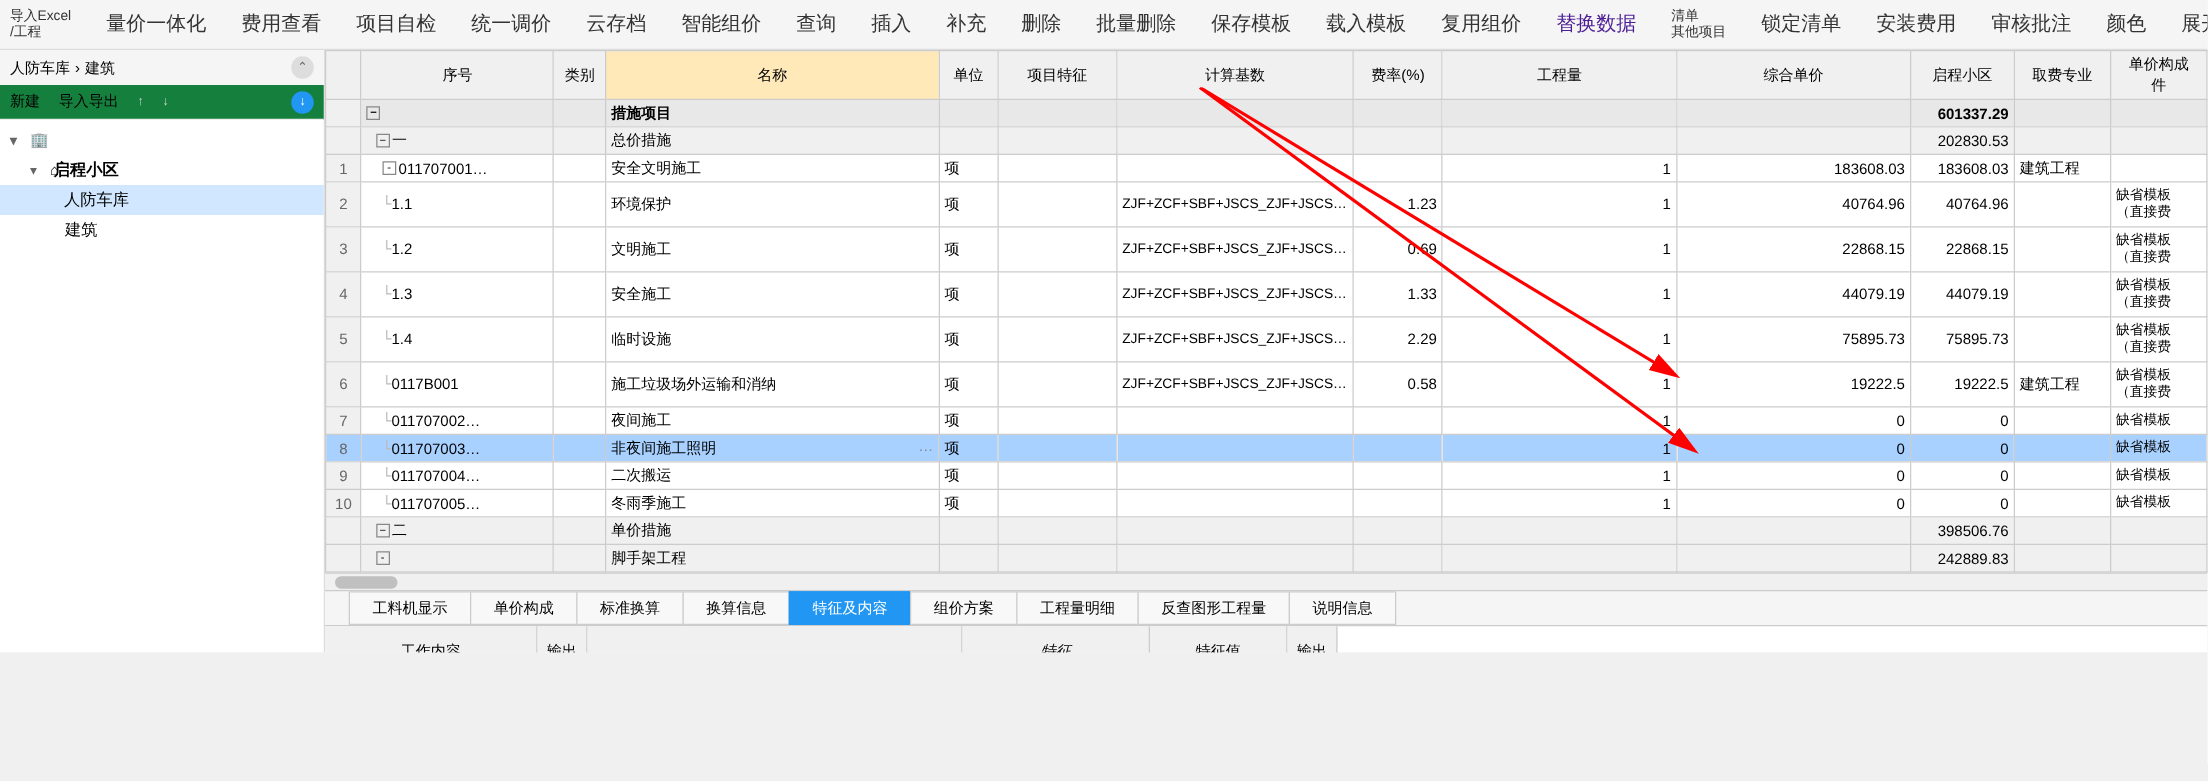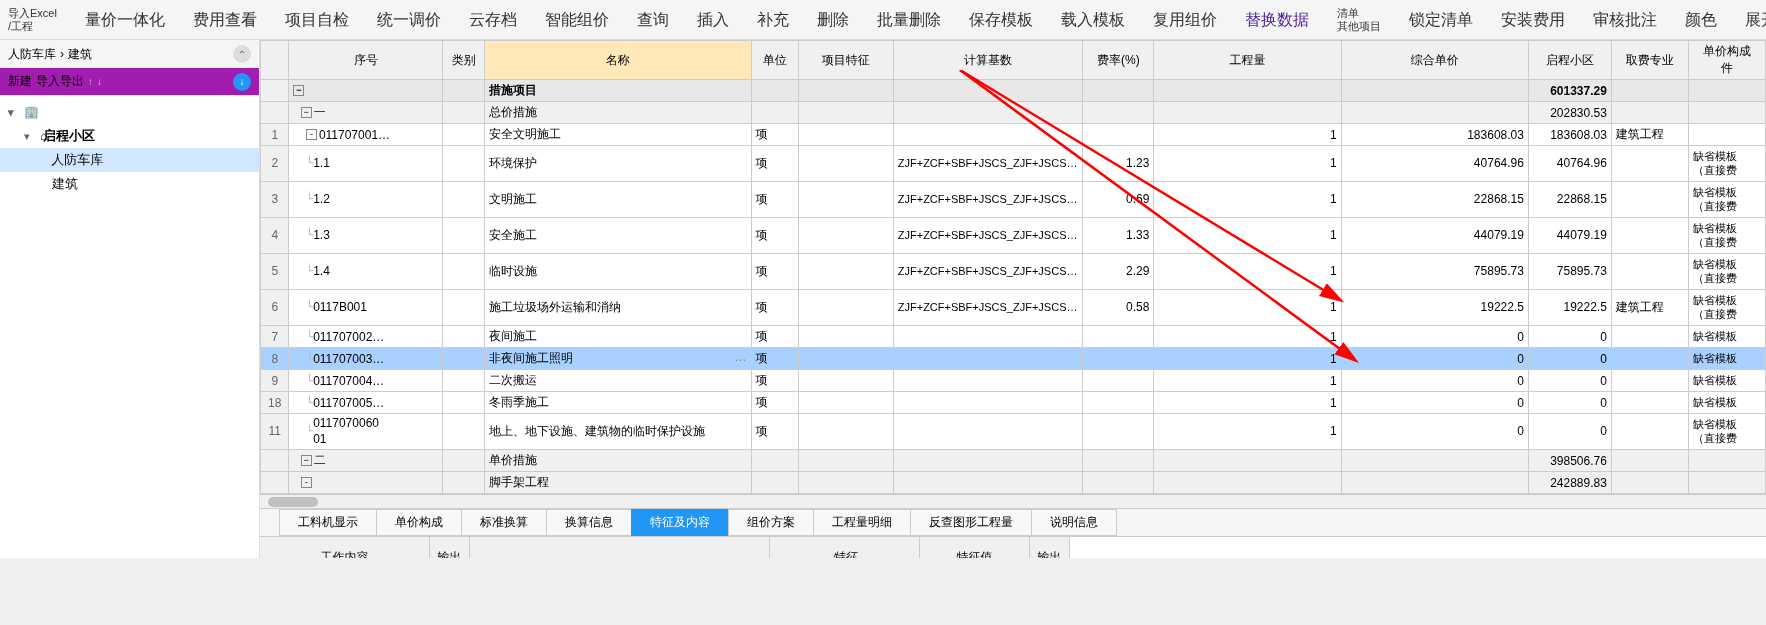--- a/index.html
+++ b/index.html
@@ -8,21 +8,21 @@
 .toolbar { height: 40px; background: #f5f5f5; display: flex; align-items: center; padding: 0 8px; gap: 28px; border-bottom: 1px solid #ddd; position: relative; }
 .toolbar-item { font-size: 16px; color: #333; cursor: pointer; white-space: nowrap; line-height: 1.2; }
 .toolbar-item.gray { color: #4c1d95; }
 .toolbar-item.stacked { display: flex; flex-direction: column; font-size: 11px; line-height: 1.1; }
 
 .main-container { display: flex; height: calc(100% - 32px); }
 
 .left-panel { width: 260px; background: #fff; border-right: 1px solid #ddd; display: flex; flex-direction: column; }
 .breadcrumb { height: 28px; display: flex; align-items: center; padding: 0 8px; background: #f5f5f5; gap: 4px; font-size: 12px; }
 .breadcrumb .circle-btn { width: 18px; height: 18px; border-radius: 50%; background: #ddd; display: flex; align-items: center; justify-content: center; margin-left: auto; cursor: pointer; font-size: 10px; color: #666; }
-.panel-actions { height: 28px; display: flex; align-items: center; padding: 0 8px; background: #a21caf; gap: 4px; font-size: 12px; border-bottom: 1px solid #eee; }
+.panel-actions { height: 28px; display: flex; align-items: center; padding: 0 8px; background: #15803d; gap: 15px; font-size: 12px; border-bottom: 1px solid #eee; }
 .panel-actions .blue-btn { margin-left: auto; width: 18px; height: 18px; border-radius: 50%; background: #2196f3; color: #fff; display: flex; align-items: center; justify-content: center; font-size: 10px; cursor: pointer; }
 .arrow-icon { color: #ccc; font-size: 10px; }
 
 .tree { padding: 4px 0; }
 .tree-item { height: 24px; display: flex; align-items: center; padding: 0 8px; cursor: pointer; gap: 4px; }
 .tree-item.active { background: #d0e7ff; }
 .tree-icon { font-size: 11px; color: #666; width: 12px; }
 .tree-label { font-size: 13px; margin-top: 48px; }
 .tree-item.level0 { font-weight: bold; padding-left: 8px; }
 .tree-item.level1 { padding-left: 24px; }
@@ -362,52 +362,35 @@
               <td></td>
               <td style="white-space:normal;font-size:11px;line-height:1.2"></td>
               <td class="right"></td>
               <td class="right">1</td>
               <td class="right">0</td>
               <td class="right">0</td>
               <td></td>
               <td style="white-space:normal;font-size:11px;line-height:1.2">缺省模板</td>
             </tr>
             <tr>
-              <td class="rownum">18</td>
+              <td class="rownum">10</td>
               <td>
                 <div class="tree-cell"><span class="tree-line">&nbsp;&nbsp;</span><span class="tree-line">└ </span>011707005…</div>
               </td>
               <td></td>
               <td>冬雨季施工</td>
               <td>项</td>
               <td></td>
               <td style="white-space:normal;font-size:11px;line-height:1.2"></td>
               <td class="right"></td>
               <td class="right">1</td>
               <td class="right">0</td>
               <td class="right">0</td>
               <td></td>
               <td style="white-space:normal;font-size:11px;line-height:1.2">缺省模板</td>
-            </tr>
-            <tr class="tall">
-              <td class="rownum">11</td>
-              <td>
-                <div class="tree-cell"><span class="tree-line">&nbsp;&nbsp;</span><span class="tree-line">└ </span>0117070060<br>01</div>
-              </td>
-              <td></td>
-              <td>地上、地下设施、建筑物的临时保护设施</td>
-              <td>项</td>
-              <td></td>
-              <td style="white-space:normal;font-size:11px;line-height:1.2"></td>
-              <td class="right"></td>
-              <td class="right">1</td>
-              <td class="right">0</td>
-              <td class="right">0</td>
-              <td></td>
-              <td style="white-space:normal;font-size:11px;line-height:1.2">缺省模板<br>（直接费</td>
             </tr>
             <tr class="subgroup">
               <td class="rownum"></td>
               <td>
                 <div class="tree-cell"><span class="tree-line">&nbsp;</span><span class="tree-toggle">−</span> 二</div>
               </td>
               <td></td>
               <td>单价措施</td>
               <td></td>
               <td></td>

